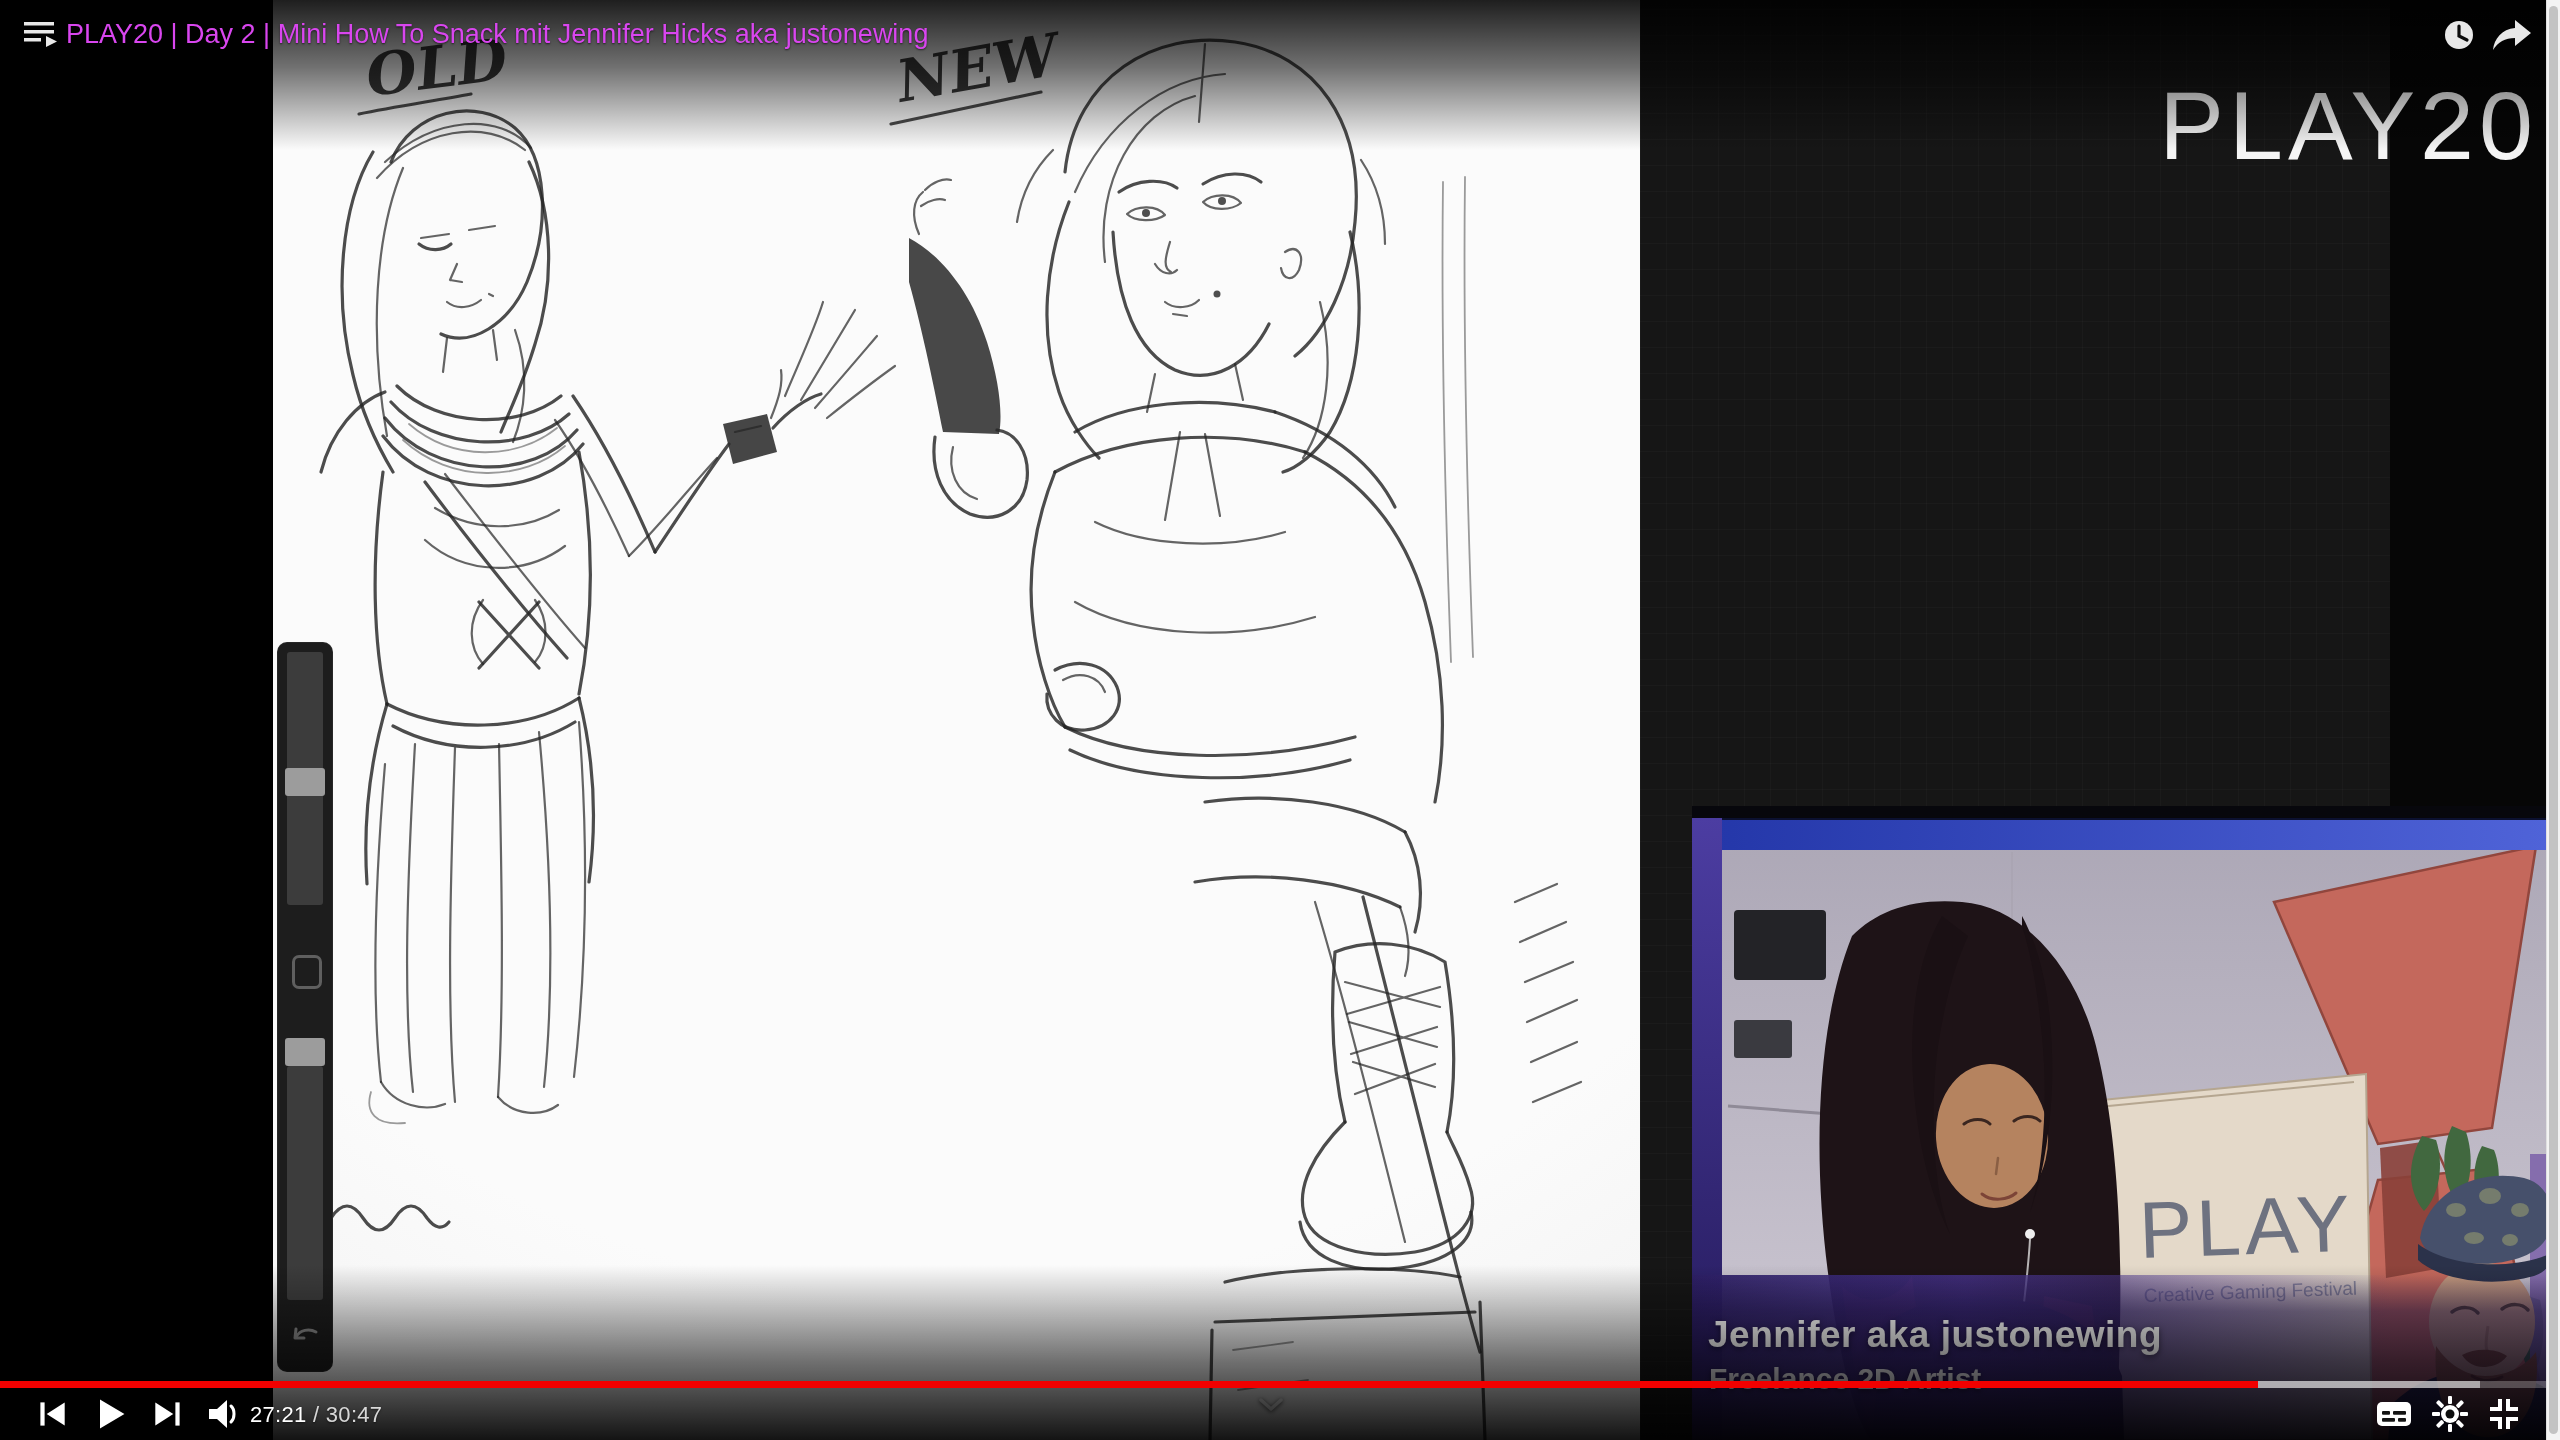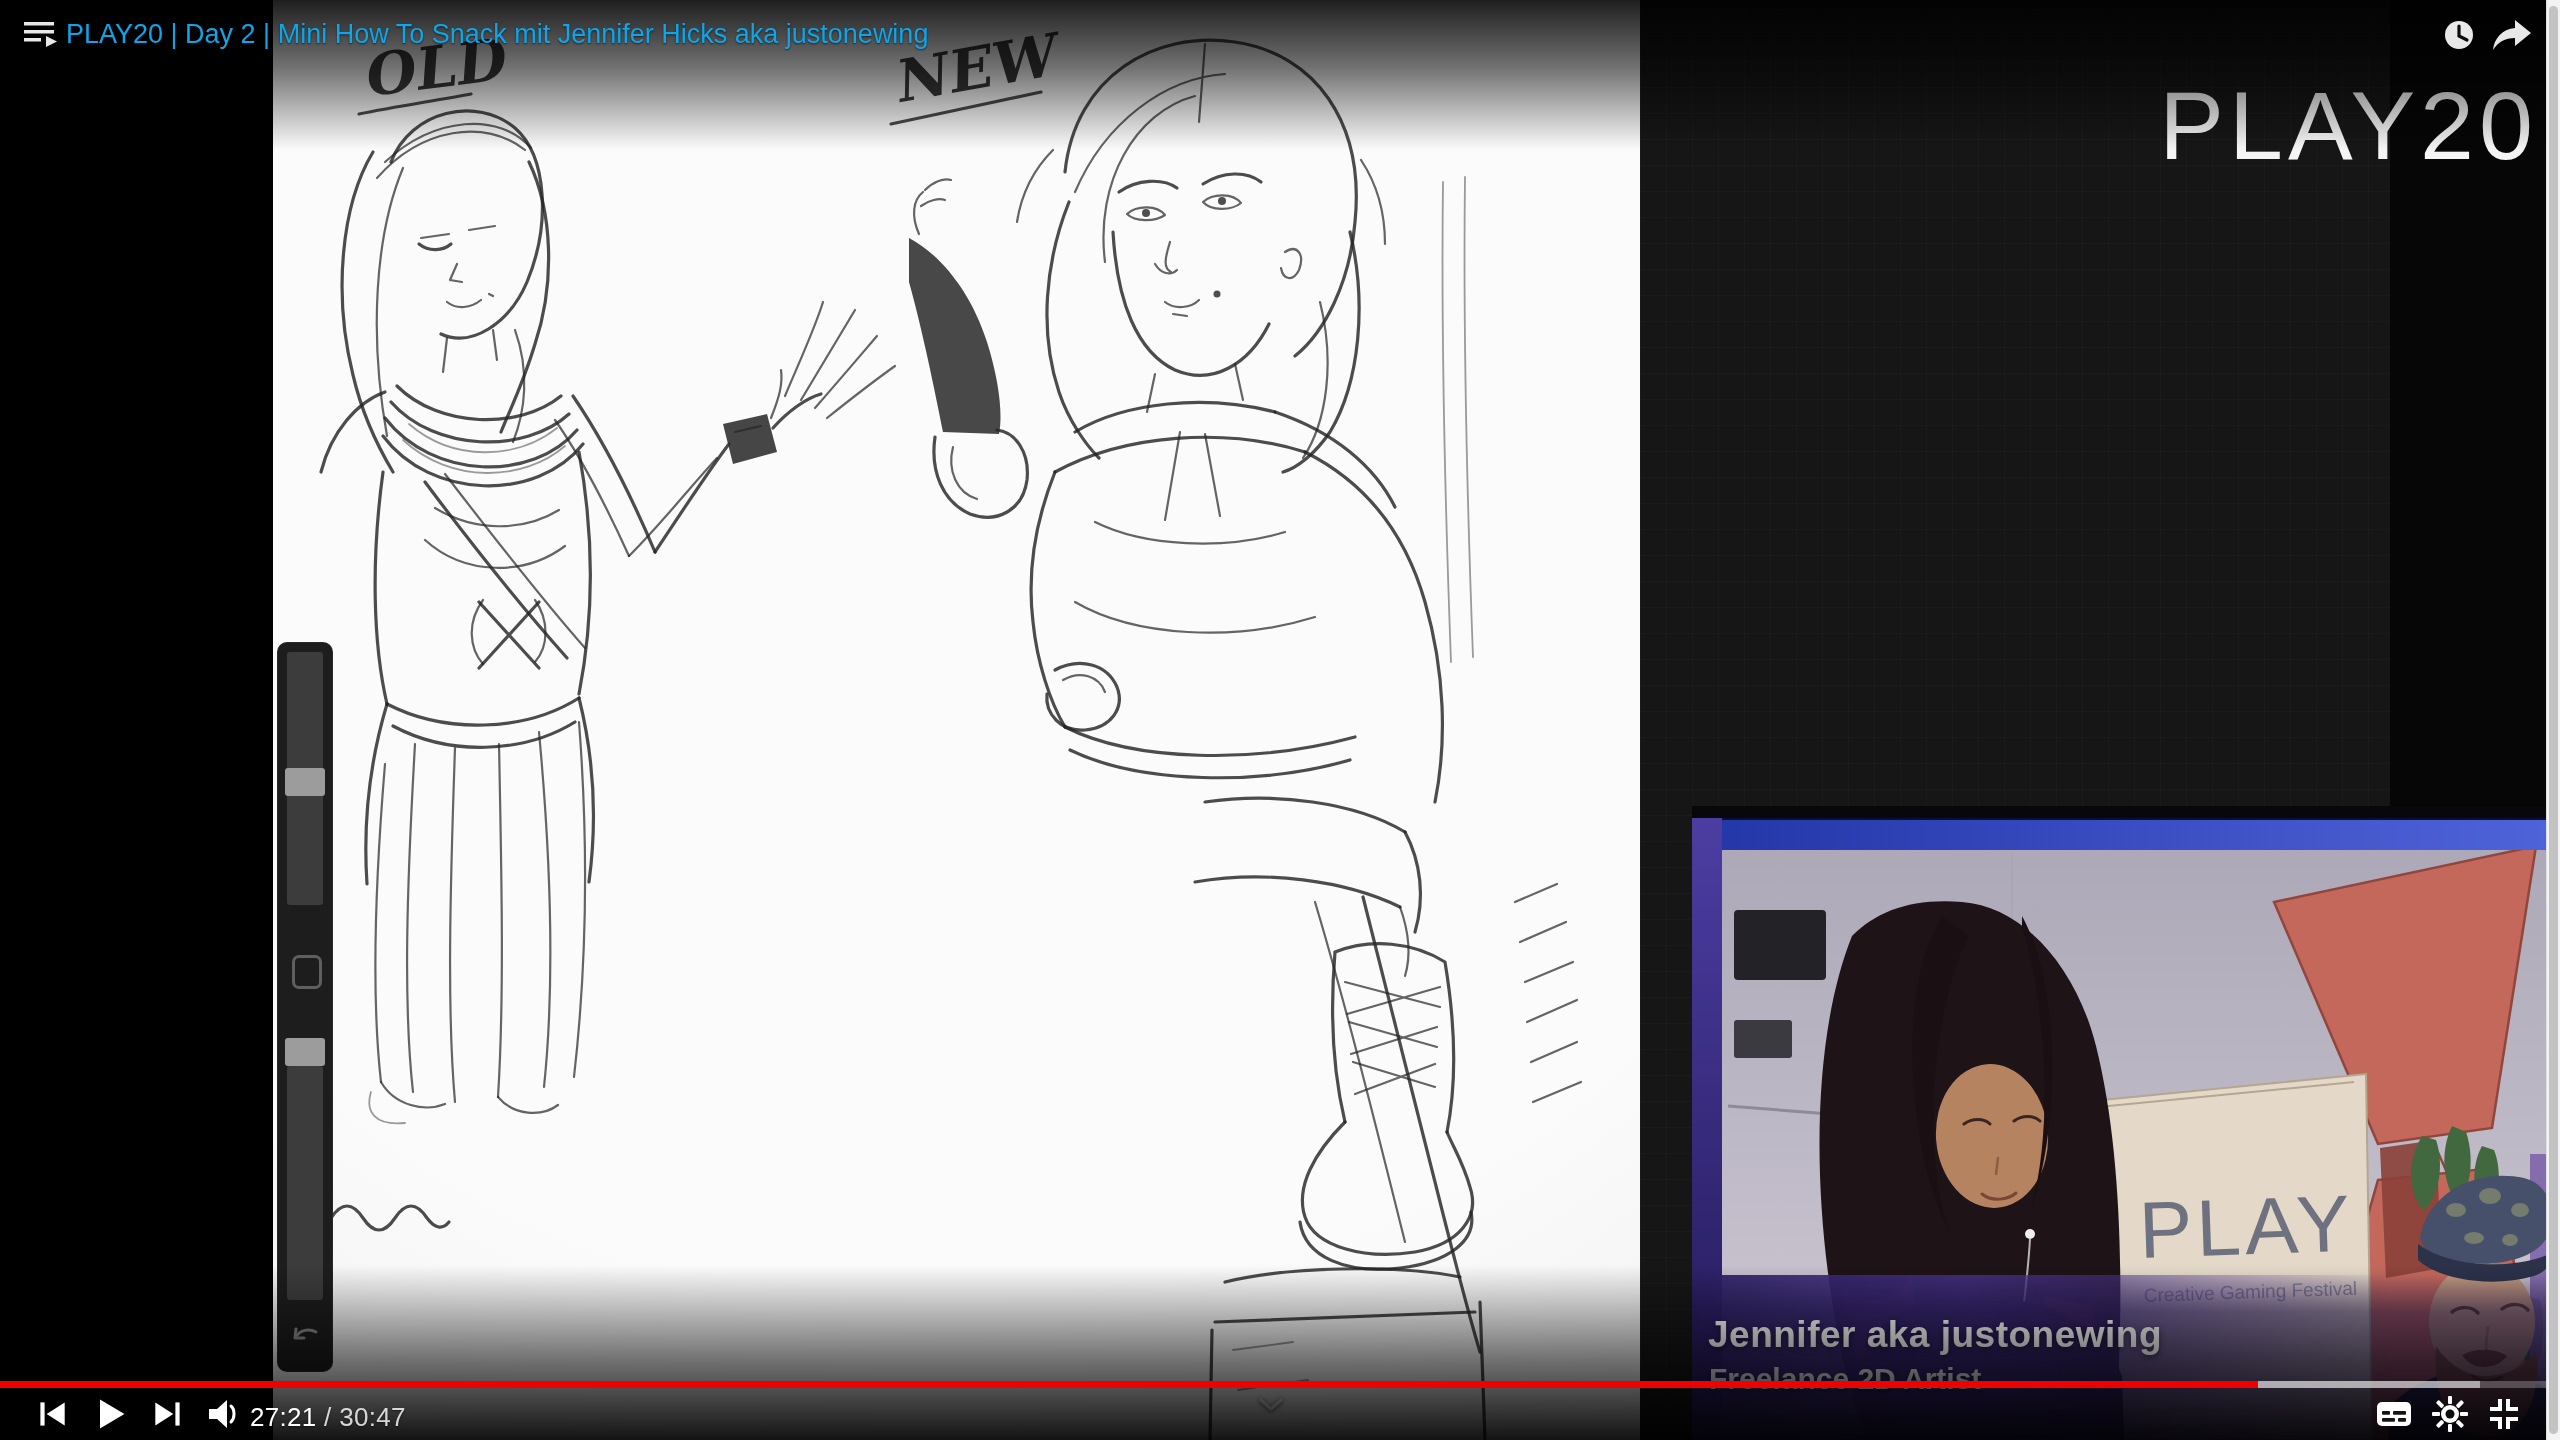--- a/index.html
+++ b/index.html
@@ -38,30 +38,30 @@
     background:linear-gradient(180deg, rgba(40,26,92,0) 0%, rgba(40,26,92,.45) 22%, rgba(40,26,92,.55) 100%),
                linear-gradient(90deg, rgba(46,32,104,.95) 0%, rgba(70,50,138,.85) 32%, rgba(92,66,160,.35) 62%, rgba(92,66,160,0) 82%);}
   #pip-name{position:absolute;left:16px;top:508px;font-size:37px;font-weight:bold;color:#fff;text-shadow:0 2px 6px rgba(0,0,0,.55);letter-spacing:.5px;}
   #pip-role{position:absolute;left:17px;top:556px;font-size:30px;font-weight:bold;color:rgba(255,255,255,.88);text-shadow:0 2px 5px rgba(0,0,0,.5);}
 
   
   #top-grad{left:0;top:0;width:2560px;height:150px;background:linear-gradient(180deg, rgba(0,0,0,.88) 0%, rgba(0,0,0,.55) 45%, rgba(0,0,0,0) 100%);pointer-events:none;}
   #bottom-grad{left:0;bottom:0;width:2560px;height:175px;background:linear-gradient(0deg, rgba(0,0,0,.92) 0%, rgba(0,0,0,.55) 45%, rgba(0,0,0,0) 100%);pointer-events:none;}
 
   #playlist-btn{left:24px;top:18px;width:36px;height:34px;cursor:pointer;}
-  #video-title{left:66px;top:19px;width:1700px;font-size:27px;color:#0ea5e9;white-space:nowrap;text-shadow:0 1px 2px rgba(0,0,0,.6);}
+  #video-title{left:66px;top:19px;width:1700px;font-size:27px;color:#d946ef;white-space:nowrap;text-shadow:0 1px 2px rgba(0,0,0,.6);}
   #watch-later-btn{left:2436px;top:12px;width:46px;height:46px;cursor:pointer;}
   #share-btn{left:2488px;top:12px;width:48px;height:46px;cursor:pointer;}
 
   #progress{left:0;top:1381px;width:2546px;height:7px;background:rgba(255,255,255,.25);cursor:pointer;}
   #progress .buffered{position:absolute;left:0;top:0;height:100%;background:rgba(255,255,255,.5);}
   #progress .played{position:absolute;left:0;top:0;height:100%;background:#f10000;}
 
   .ctl{position:absolute;top:1392px;width:44px;height:44px;display:flex;align-items:center;justify-content:center;cursor:pointer;}
-  #time-display{position:absolute;left:250px;top:1402px;font-size:26px;color:#fff;text-shadow:0 1px 2px rgba(0,0,0,.5);letter-spacing:.3px;}
+  #time-display{position:absolute;left:250px;top:1402px;font-size:22px;color:#fff;text-shadow:0 1px 2px rgba(0,0,0,.5);letter-spacing:.3px;}
   #time-display .dur{color:rgba(255,255,255,.82);}
 
   
   #scrollbar{left:2546px;top:0;width:14px;height:1440px;background:#f3f3f3;border-left:1px solid #e0e0e0;}
   #scroll-thumb{position:absolute;left:2px;top:6px;width:9px;height:1428px;background:#c3c3c3;border-radius:5px;}
 </style>
 </head>
 <body>
 
 <div id="stage">

